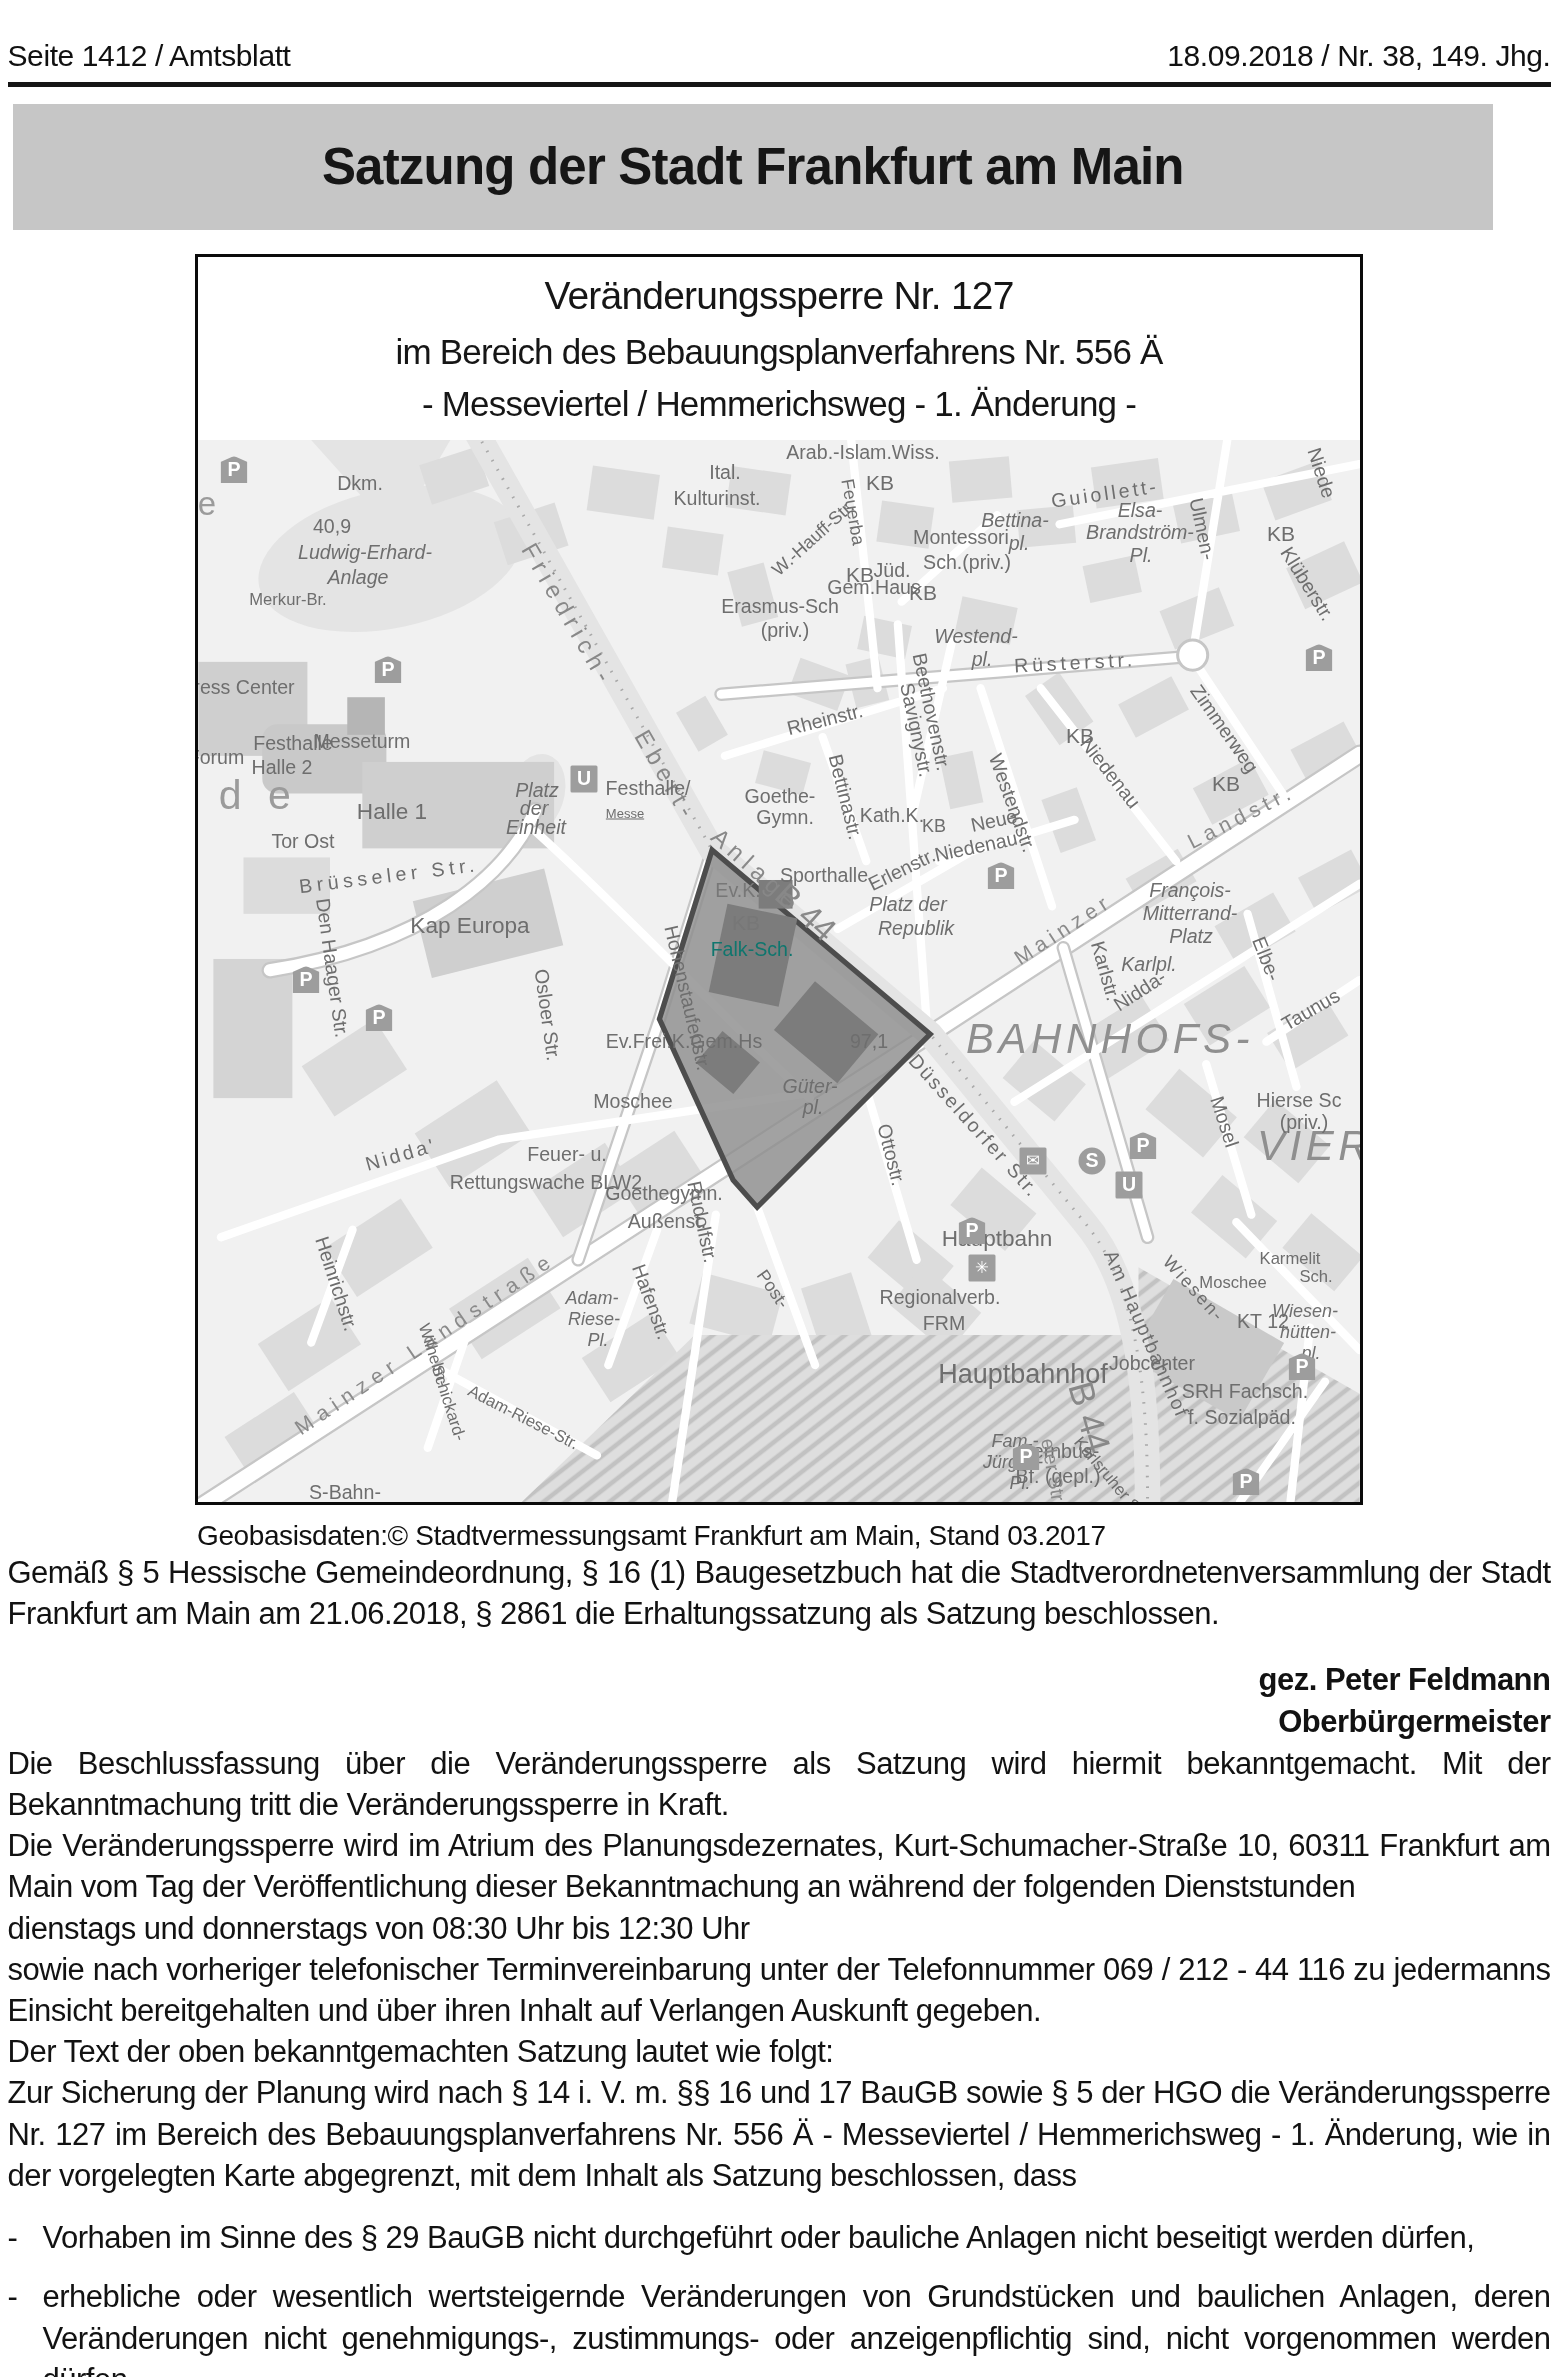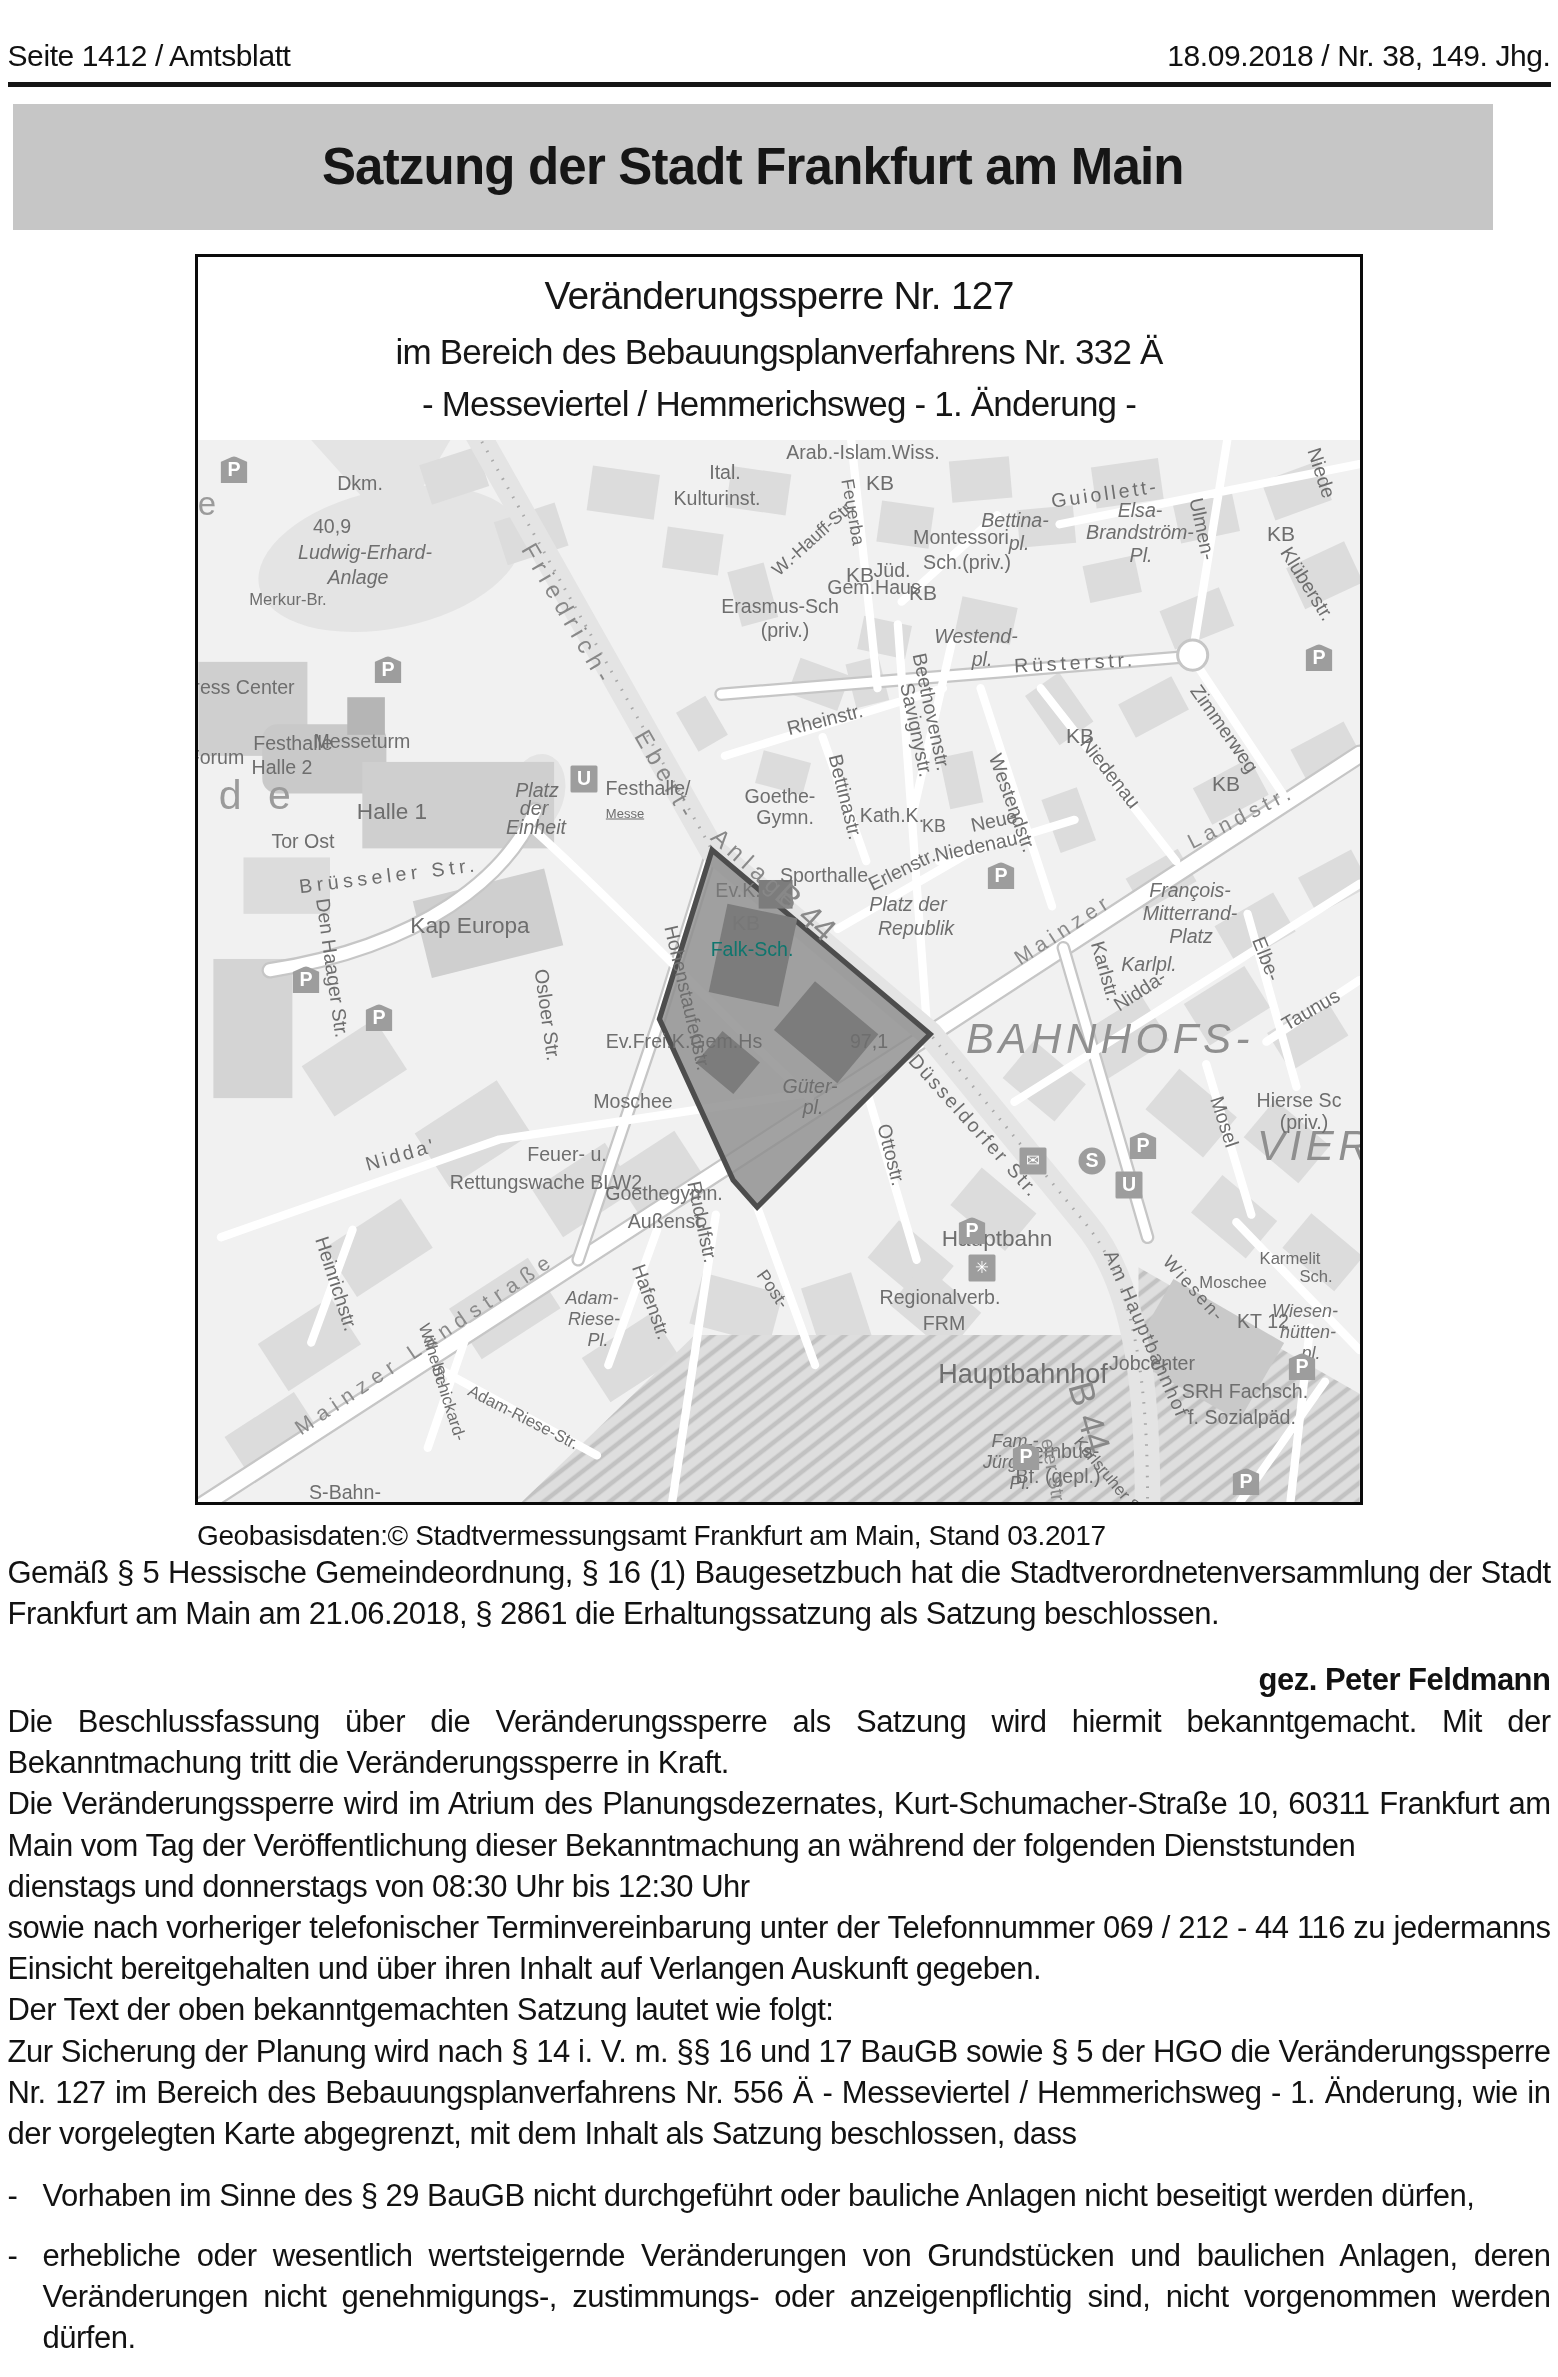--- a/index.html
+++ b/index.html
@@ -58,21 +58,21 @@
     <span>18.09.2018 / Nr. 38, 149. Jhg.</span>
   </div>
 
   <div class="banner">
     <h1>Satzung der Stadt Frankfurt am Main</h1>
   </div>
 
   <div class="fig">
     <div class="map-title">
       <div class="t1">Veränderungssperre Nr. 127</div>
-      <div class="t2">im Bereich des Bebauungsplanverfahrens Nr. 332 Ä</div>
+      <div class="t2">im Bereich des Bebauungsplanverfahrens Nr. 556 Ä</div>
       <div class="t3">- Messeviertel / Hemmerichsweg - 1. Änderung -</div>
     </div>
 
     <div class="map-canvas">
       <svg width="1162" height="1062" viewBox="0 0 1544 1412">
         <defs>
           <pattern id="hatch" width="18" height="18" patternUnits="userSpaceOnUse" patternTransform="rotate(-38)">
             <rect width="18" height="18" fill="#dedede"></rect>
             <rect y="6" width="18" height="6" fill="#c2c2c2"></rect>
           </pattern>
@@ -354,20 +354,21 @@
         </div>
     </div>
   </div>
 
   <div class="caption">Geobasisdaten:© Stadtvermessungsamt Frankfurt am Main, Stand 03.2017</div>
 
   <div class="content">
     <p class="p1 j">Gemäß § 5 Hessische Gemeindeordnung, § 16 (1) Baugesetzbuch hat die Stadtverordnetenversammlung der Stadt Frankfurt am Main am 21.06.2018, § 2861 die Erhaltungssatzung als Satzung beschlossen.</p>
     <div class="sig">
       <div>gez. Peter Feldmann</div>
+      <div>Oberbürgermeister</div>
     </div>
     <p class="p2 j">Die Beschlussfassung über die Veränderungssperre als Satzung wird hiermit bekanntgemacht. Mit der Bekanntmachung tritt die Veränderungssperre in Kraft.</p>
     <p class="p3 j">Die Veränderungssperre wird im Atrium des Planungsdezernates, Kurt-Schumacher-Straße 10, 60311 Frankfurt am Main vom Tag der Veröffentlichung dieser Bekanntmachung an während der folgenden Dienststunden</p>
     <p class="p4">dienstags und donnerstags von 08:30 Uhr bis 12:30 Uhr</p>
     <p class="p5 j">sowie nach vorheriger telefonischer Terminvereinbarung unter der Telefonnummer 069 / 212 - 44 116 zu jedermanns Einsicht bereitgehalten und über ihren Inhalt auf Verlangen Auskunft gegeben.</p>
     <p class="p6">Der Text der oben bekanntgemachten Satzung lautet wie folgt:</p>
     <p class="p7 j">Zur Sicherung der Planung wird nach § 14 i. V. m. §§ 16 und 17 BauGB sowie § 5 der HGO die Veränderungssperre Nr. 127 im Bereich des Bebauungsplanverfahrens Nr. 556 Ä - Messeviertel / Hemmerichsweg - 1. Änderung, wie in der vorgelegten Karte abgegrenzt, mit dem Inhalt als Satzung beschlossen, dass</p>
     <div class="li">
       <span class="dash">-</span>
       <span class="txt">Vorhaben im Sinne des § 29 BauGB nicht durchgeführt oder bauliche Anlagen nicht beseitigt werden dürfen,</span>

